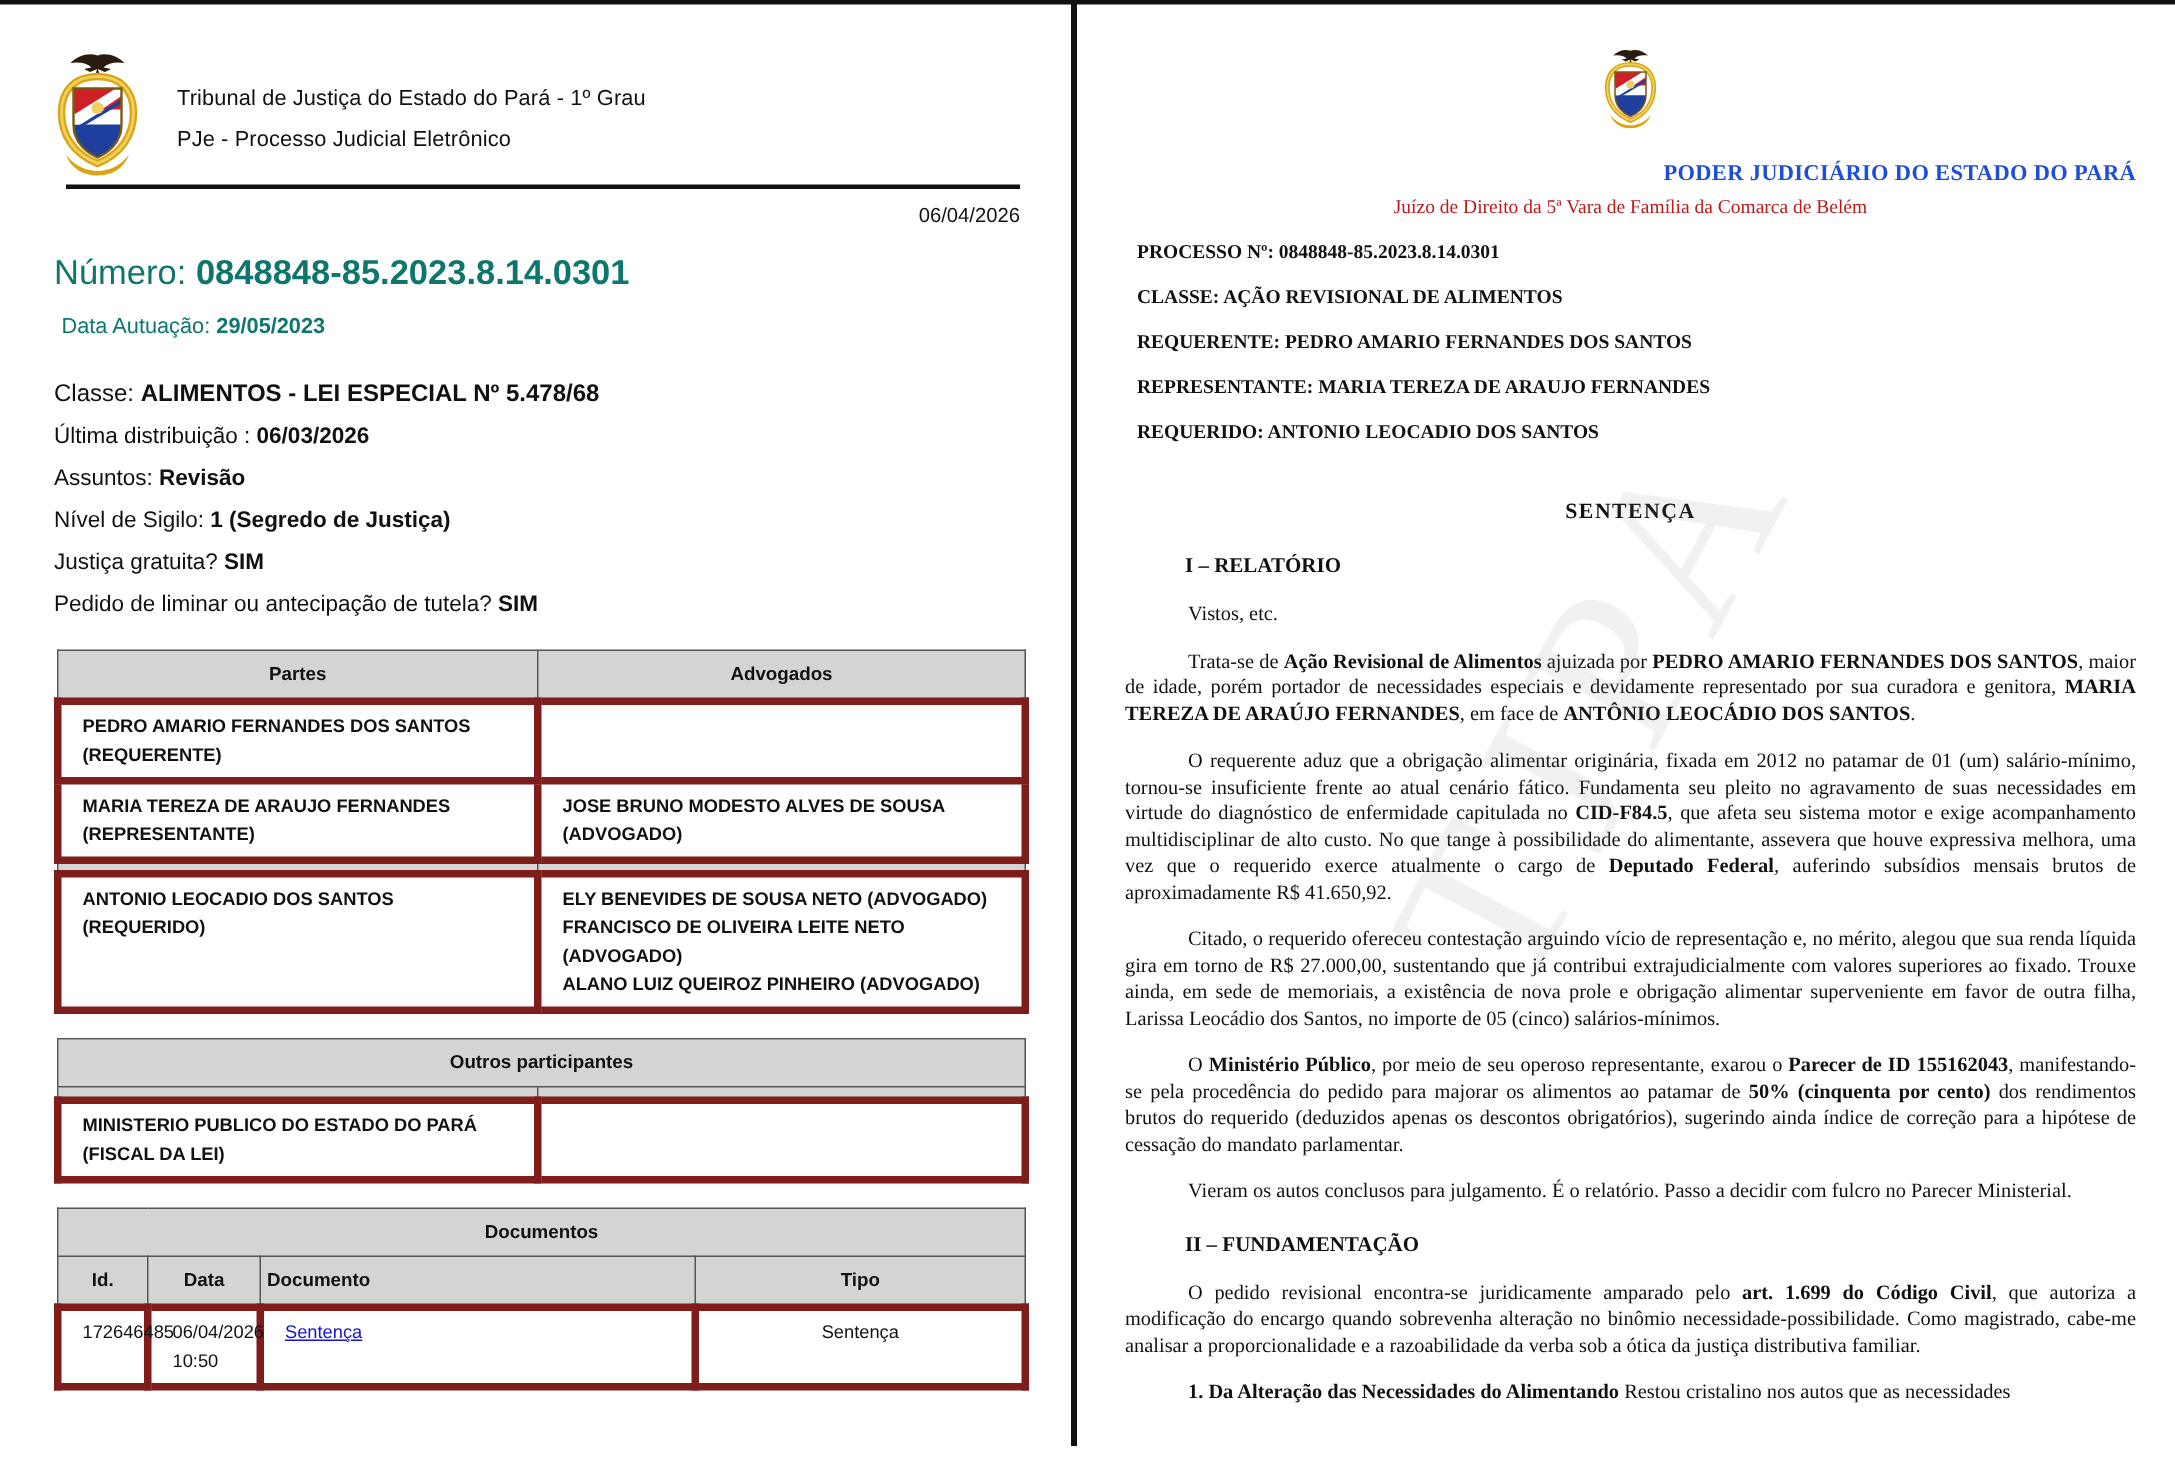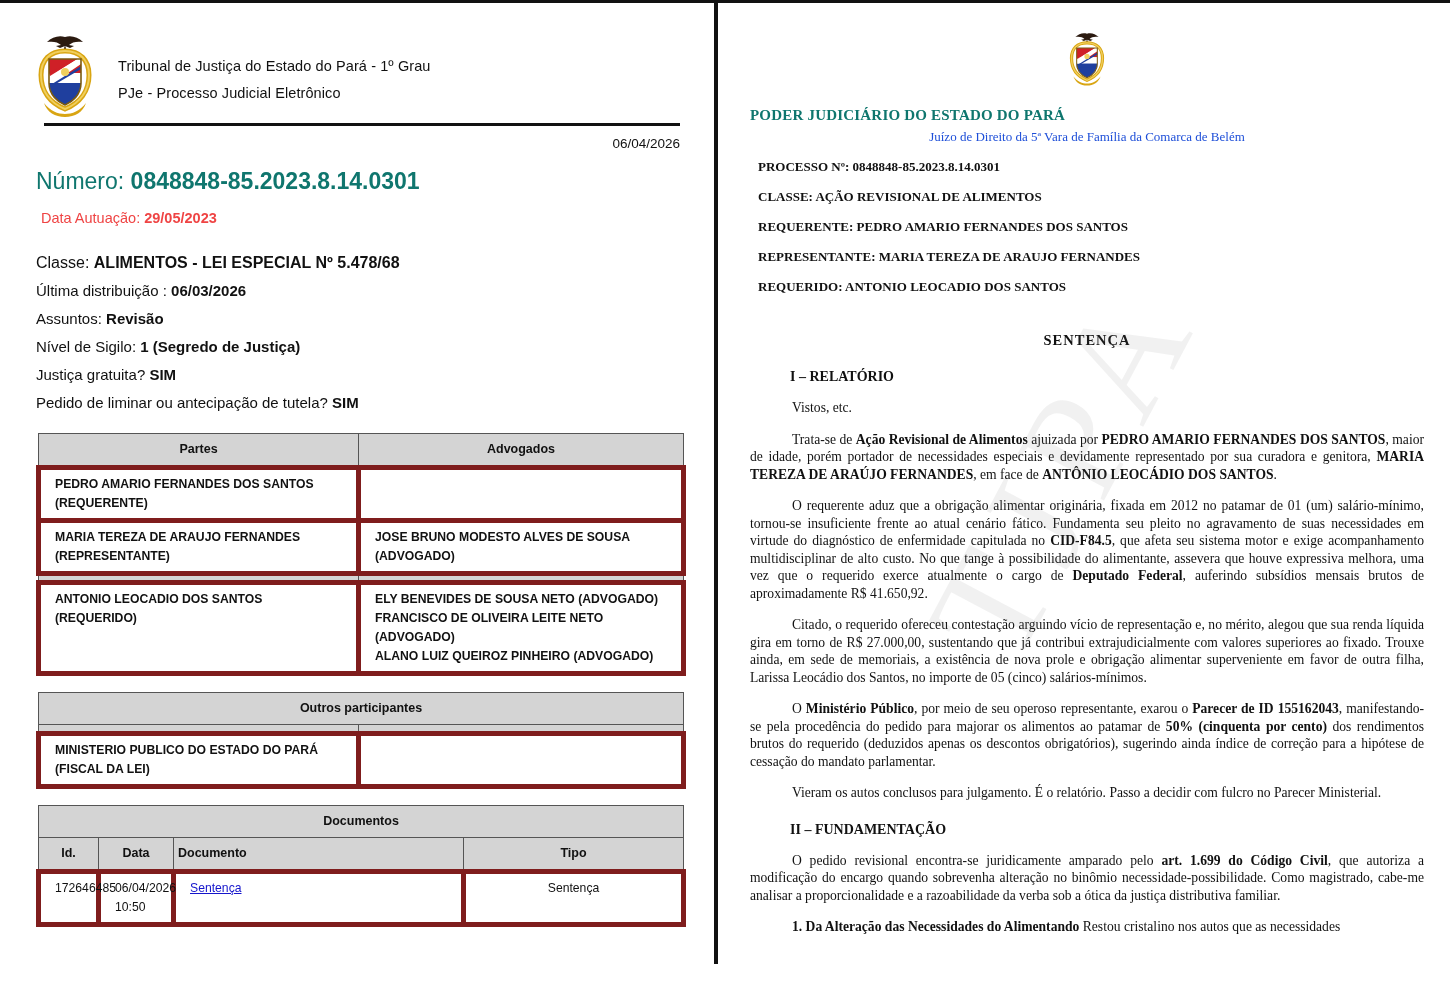--- a/index.html
+++ b/index.html
@@ -73,21 +73,21 @@
   .meta { padding: 0 0 0 36px; }
   .numero {
     font-size: 23px;
     color: #0f766e;
     margin-top: 17px;
     white-space: nowrap;
   }
   .numero b { font-weight: bold; }
   .data-autuacao {
     font-size: 14.5px;
-    color: #ef4444;
+    color: #0f766e;
     margin-top: 15px;
     padding-left: 5px;
   }
   .meta-block { margin-top: 23px; }
   .meta-line {
     font-size: 15px;
     color: #111;
     line-height: 28px;
     white-space: nowrap;
   }
@@ -133,31 +133,31 @@
     text-decoration: underline;
   }
 
   
   .r-inner {
     padding: 28px 26px 0 32px;
     font-family: "Liberation Serif", serif;
   }
   .r-brasao-wrap { text-align: center; }
   .r-title {
-    text-align: left;
+    text-align: right;
     font-weight: bold;
     font-size: 15px;
-    color: #0f766e;
+    color: #1d4ed8;
     margin-top: 16px;
     letter-spacing: 0.2px;
   }
   .r-subtitle {
     text-align: center;
     font-size: 13px;
-    color: #1d4ed8;
+    color: #b91c1c;
     margin-top: 5px;
   }
   .r-field {
     font-weight: bold;
     font-size: 13px;
     color: #111;
     margin-top: 14px;
     margin-left: 8px;
   }
   .r-sentenca {

